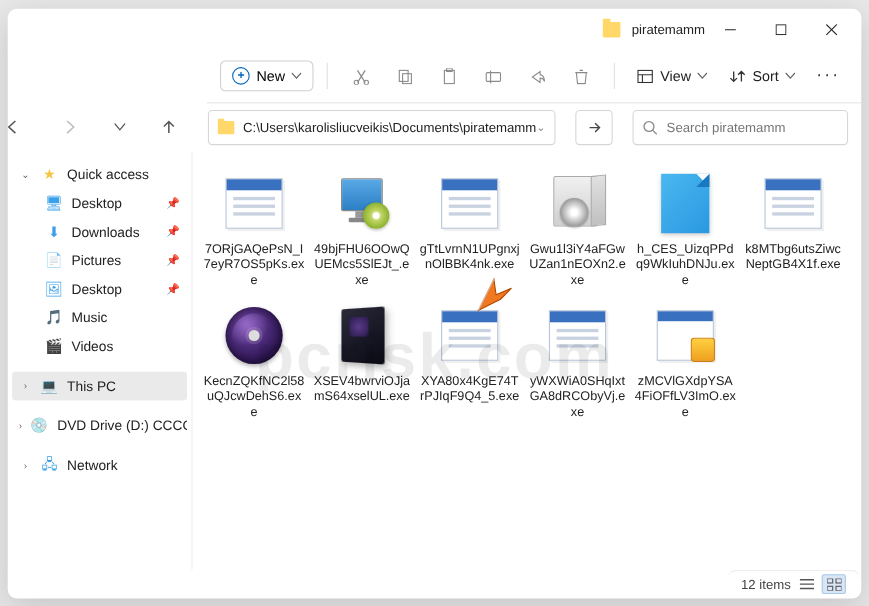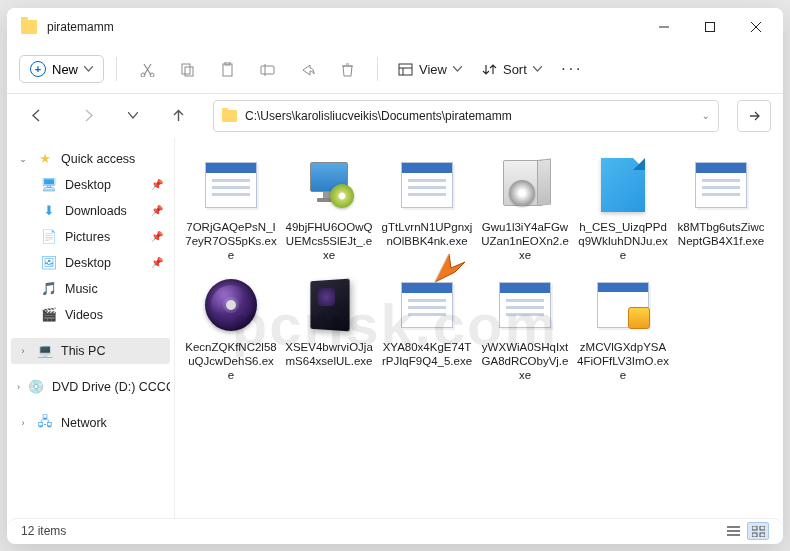--- a/index.html
+++ b/index.html
@@ -1,18 +1,18 @@
 <!DOCTYPE html>
 <html><head>
 <meta charset="utf-8">
 <style>
   * { margin: 0; padding: 0; box-sizing: border-box; font-family: 'Segoe UI', sans-serif; }
   body { background: #e8e8e8; display: flex; align-items: center; justify-content: center; height: 551px; width: 790px; overflow: hidden; }
   .watermark { position: absolute; top: 50%; left: 50%; transform: translate(-50%, -50%); font-size: 58px; font-weight: 700; color: rgba(0,0,0,0.08); letter-spacing: 2px; z-index: 1000; pointer-events: none; margin-top: 48px; }
-  .window { width: 776px; height: 536px; background: #fff; border-radius: 8px; box-shadow: 0 8px 30px rgba(0,0,0,0.15); display: flex; flex-direction: column; overflow: hidden; position: relative; }
+  .window { width: 776px; height: 536px; background: #fff; border-radius: 8px; box-shadow: 0 8px 30px rgba(0,0,0,0.15); display: flex; flex-direction: column; overflow: hidden; position: relative; align-items: flex-end; }
   .titlebar { height: 38px; display: flex; align-items: center; padding: 0 4px 0 14px; background: #fff; }
   .titlebar .foldericon { width: 16px; height: 14px; background: #ffd869; border-radius: 1px; margin-right: 10px; position: relative; }
   .titlebar .foldericon::before { content:''; position:absolute; top:-3px; left:0; width:7px; height:3px; background:#ffd869; border-radius:1px 1px 0 0;}
   .titlebar .title { font-size: 12px; color: #222; flex: 1; }
   .winbtns { display: flex; }
   .winbtn { width: 46px; height: 32px; display: flex; align-items: center; justify-content: center; color: #222; }
   .toolbar { height: 48px; display: flex; align-items: center; gap: 4px; padding: 0 12px; border-bottom: 1px solid #e6e6e6; }
   .newbtn { display: flex; align-items: center; gap: 6px; padding: 5px 10px; border: 1px solid #d0d0d0; border-radius: 5px; font-size: 13px; }
   .circplus { width:16px; height:16px; border:1px solid #0067c0; border-radius:50%; display:flex; align-items:center; justify-content:center; color:#0067c0; font-size:11px; font-weight:bold; }
   .tdiv { width:1px; height:24px; background:#e0e0e0; margin:0 8px; }
@@ -196,20 +196,27 @@
     <div class="addrbox">
       <div class="foldericon"></div>
       <div class="path">C:\Users\karolisliucveikis\Documents\piratemamm</div>
       <div class="chev">⌄</div>
     </div>
     <div class="gobtn">
         <svg width="14" height="14">
           <path d="M3 7 L11 7 M8 3 L12 7 L8 11" fill="none" stroke="currentColor" stroke-width="1.3"></path>
         </svg>
       </div>
+    <div class="searchbox">
+      <svg width="14" height="14">
+          <circle cx="6" cy="6" r="4.5" fill="none" stroke="currentColor" stroke-width="1.2"></circle>
+          <line x1="9.5" y1="9.5" x2="13" y2="13" stroke="currentColor" stroke-width="1.2"></line>
+        </svg>
+      <input placeholder="Search piratemamm" style="">
+    </div>
   </div>
 
   <div class="body">
     <div class="sidebar">
       <div class="sitem">
         <span class="chev">⌄</span>
         <span class="ic" style="color:#f5c542;">★</span>
         <span>Quick access</span>
       </div>
       <div class="sitem sub">

